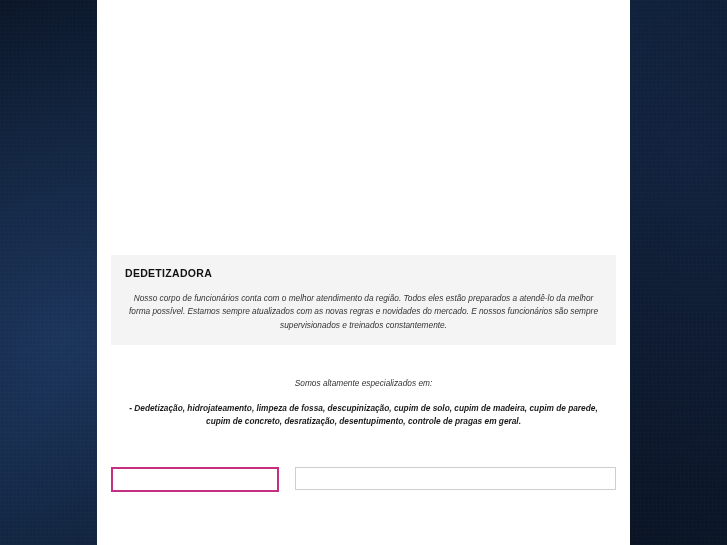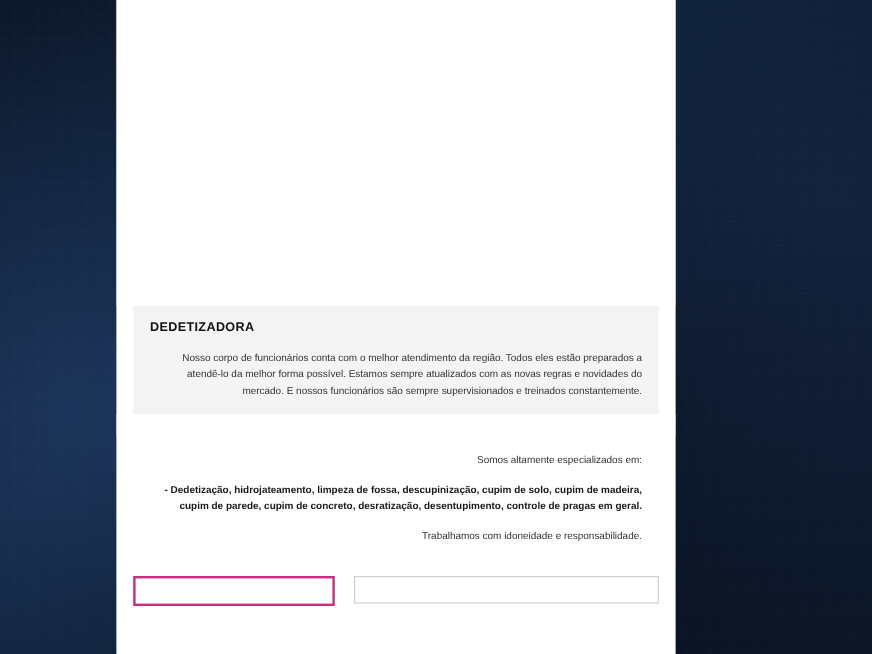--- a/index.html
+++ b/index.html
@@ -31,21 +31,21 @@
       repeating-linear-gradient(0deg, rgba(255,255,255,0.018) 0 1px, rgba(0,0,0,0) 1px 4px),
       repeating-linear-gradient(90deg, rgba(255,255,255,0.015) 0 1px, rgba(0,0,0,0) 1px 4px);
     opacity: 0.6;
   }
 
   
   .content-column {
     position: absolute;
     left: 97px;
     top: 0;
-    width: 466px;
+    width: 533px;
     height: 545px;
     background: #ffffff;
     overflow: hidden;
   }
 
   .banner-area {
     height: 255px;
     background: #ffffff;
   }
 
@@ -71,21 +71,22 @@
     font-size: 9.5px;
     font-weight: bold;
     color: #111111;
     margin: 0 0 11px 0;
   }
   .body-text {
     font-size: 8.3px;
     line-height: 1.62;
     color: #333333;
     margin: 0 0 11px 0;
-    text-align: right;
+    text-align: center;
+    font-style: italic;
   }
   .body-text.last { margin-bottom: 0; }
   .body-text.bold {
     font-weight: bold;
     color: #1a1a1a;
   }
 
   .gap {
     height: 18px;
     background: #ffffff;
@@ -125,21 +126,20 @@
   <div class="panel">
     <div class="panel-title">DEDETIZADORA</div>
     <p class="body-text last">Nosso corpo de funcionários conta com o melhor atendimento da região. Todos eles estão preparados a atendê-lo da melhor forma possível. Estamos sempre atualizados com as novas regras e novidades do mercado. E nossos funcionários são sempre supervisionados e treinados constantemente.</p>
   </div>
 
   <div class="gap"></div>
 
   <div class="panel plain">
     <p class="body-text">Somos altamente especializados em:</p>
     <p class="body-text bold">- Dedetização, hidrojateamento, limpeza de fossa, descupinização, cupim de solo, cupim de madeira, cupim de parede, cupim de concreto, desratização, desentupimento, controle de pragas em geral.</p>
-    <p class="body-text last">Trabalhamos com idoneidade e responsabilidade.</p>
   </div>
 
   <div class="bottom-row">
     <div class="promo-box">
       
     </div>
     <div class="services-box">
       
     </div>
   </div>

